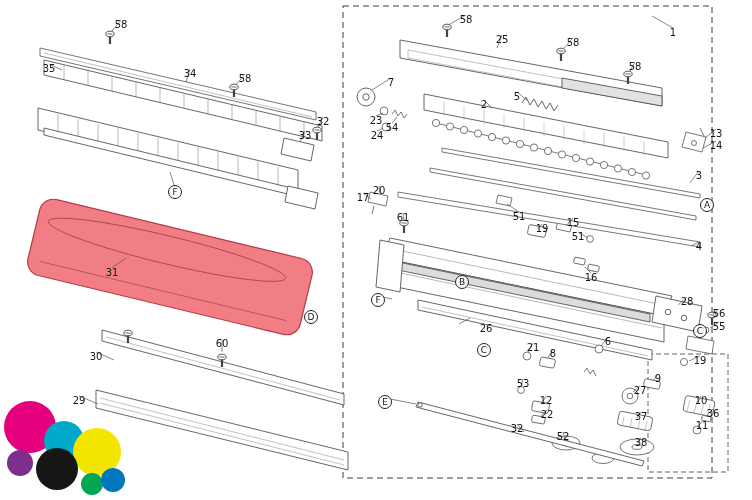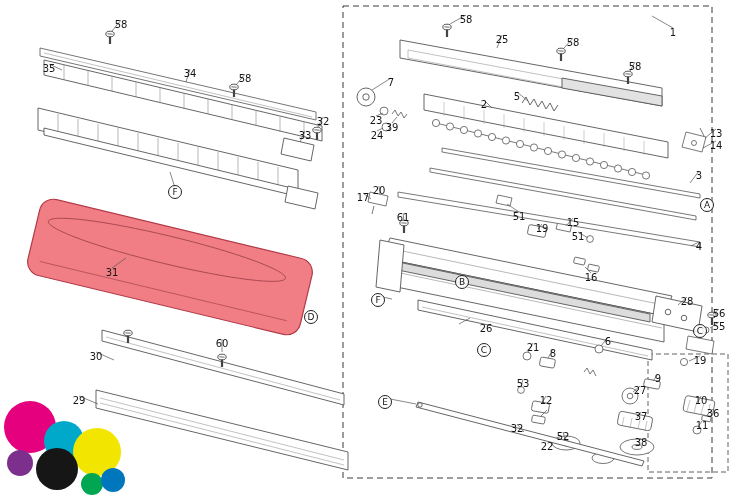--- a/index.html
+++ b/index.html
@@ -320,21 +320,21 @@
       <div class="part-label" style="left: 79px; top: 396px;">29</div>
       <div class="part-label" style="left: 466px; top: 15px;">58</div>
       <div class="part-label" style="left: 502px; top: 35px;">25</div>
       <div class="part-label" style="left: 573px; top: 38px;">58</div>
       <div class="part-label" style="left: 673px; top: 28px;">1</div>
       <div class="part-label" style="left: 635px; top: 62px;">58</div>
       <div class="part-label" style="left: 391px; top: 78px;">7</div>
       <div class="part-label" style="left: 484px; top: 100px;">2</div>
       <div class="part-label" style="left: 517px; top: 92px;">5</div>
       <div class="part-label" style="left: 376px; top: 116px;">23</div>
-      <div class="part-label" style="left: 392px; top: 123px;">39</div>
+      <div class="part-label" style="left: 392px; top: 123px;">54</div>
       <div class="part-label" style="left: 377px; top: 131px;">24</div>
       <div class="part-label" style="left: 716px; top: 129px;">13</div>
       <div class="part-label" style="left: 716px; top: 141px;">14</div>
       <div class="part-label" style="left: 699px; top: 171px;">3</div>
       <div class="part-label circled" style="left: 707px; top: 201px;">A</div>
       <div class="part-label" style="left: 379px; top: 186px;">20</div>
       <div class="part-label" style="left: 363px; top: 193px;">17</div>
       <div class="part-label" style="left: 403px; top: 213px;">61</div>
       <div class="part-label" style="left: 519px; top: 212px;">51</div>
       <div class="part-label" style="left: 542px; top: 224px;">19</div>
@@ -349,21 +349,21 @@
       <div class="part-label" style="left: 719px; top: 309px;">56</div>
       <div class="part-label" style="left: 719px; top: 322px;">55</div>
       <div class="part-label circled" style="left: 700px; top: 327px;">C</div>
       <div class="part-label circled" style="left: 484px; top: 346px;">C</div>
       <div class="part-label" style="left: 533px; top: 343px;">21</div>
       <div class="part-label" style="left: 553px; top: 349px;">8</div>
       <div class="part-label" style="left: 608px; top: 337px;">6</div>
       <div class="part-label" style="left: 700px; top: 356px;">19</div>
       <div class="part-label" style="left: 523px; top: 379px;">53</div>
       <div class="part-label" style="left: 546px; top: 396px;">12</div>
-      <div class="part-label" style="left: 547px; top: 410px; margin-top: 32px;">22</div>
+      <div class="part-label" style="left: 547px; top: 410px;">22</div>
       <div class="part-label circled" style="left: 385px; top: 398px;">E</div>
       <div class="part-label" style="left: 517px; top: 424px;">32</div>
       <div class="part-label" style="left: 640px; top: 386px;">27</div>
       <div class="part-label" style="left: 658px; top: 374px;">9</div>
       <div class="part-label" style="left: 701px; top: 396px;">10</div>
       <div class="part-label" style="left: 713px; top: 409px;">36</div>
       <div class="part-label" style="left: 702px; top: 421px;">11</div>
       <div class="part-label" style="left: 641px; top: 412px;">37</div>
       <div class="part-label" style="left: 641px; top: 438px;">38</div>
       <div class="part-label" style="left: 563px; top: 432px;">52</div>

